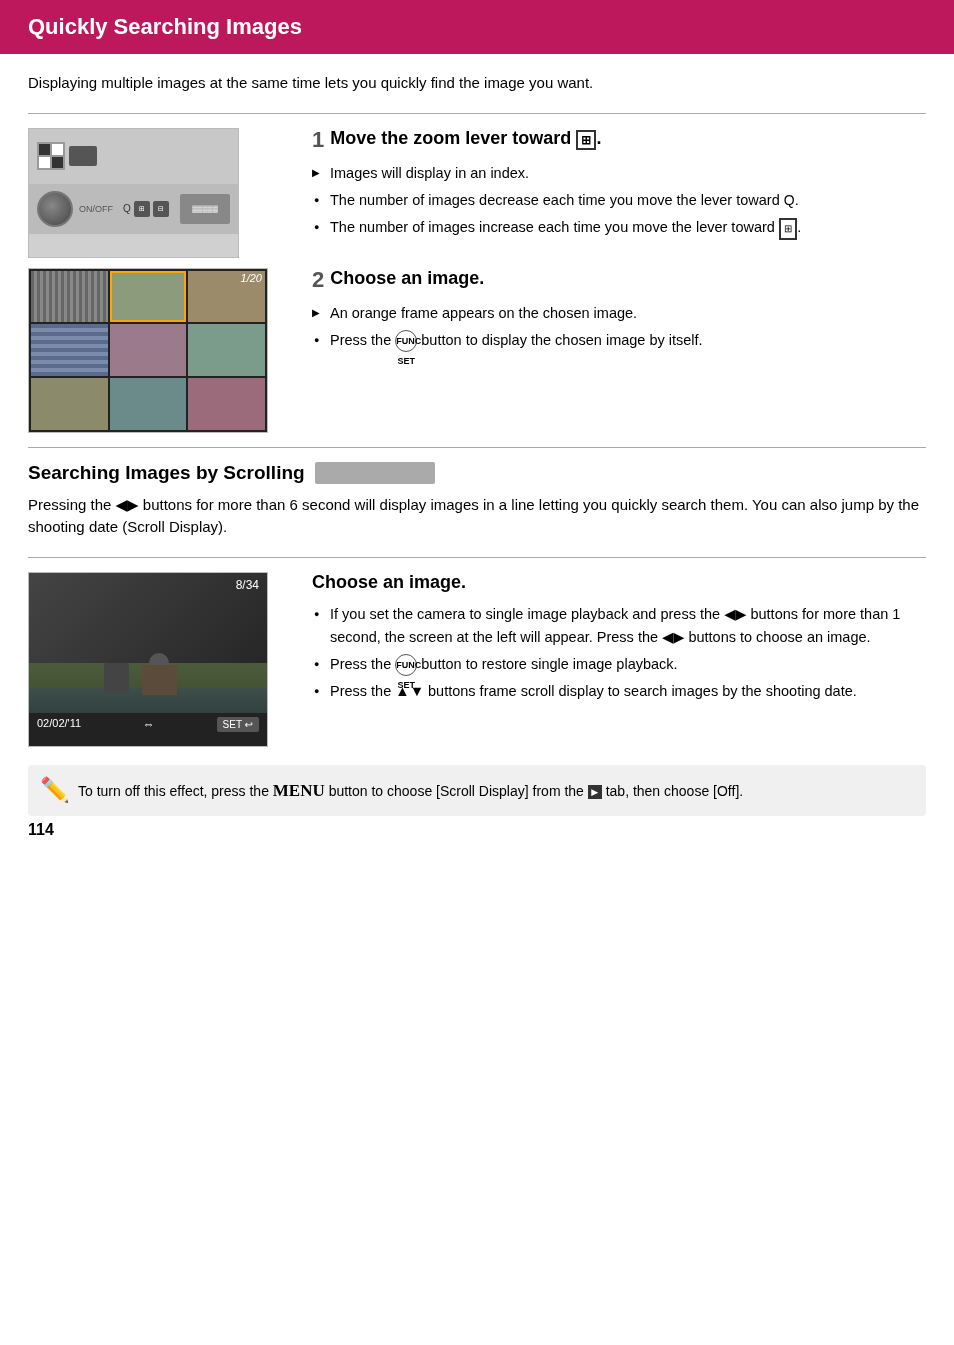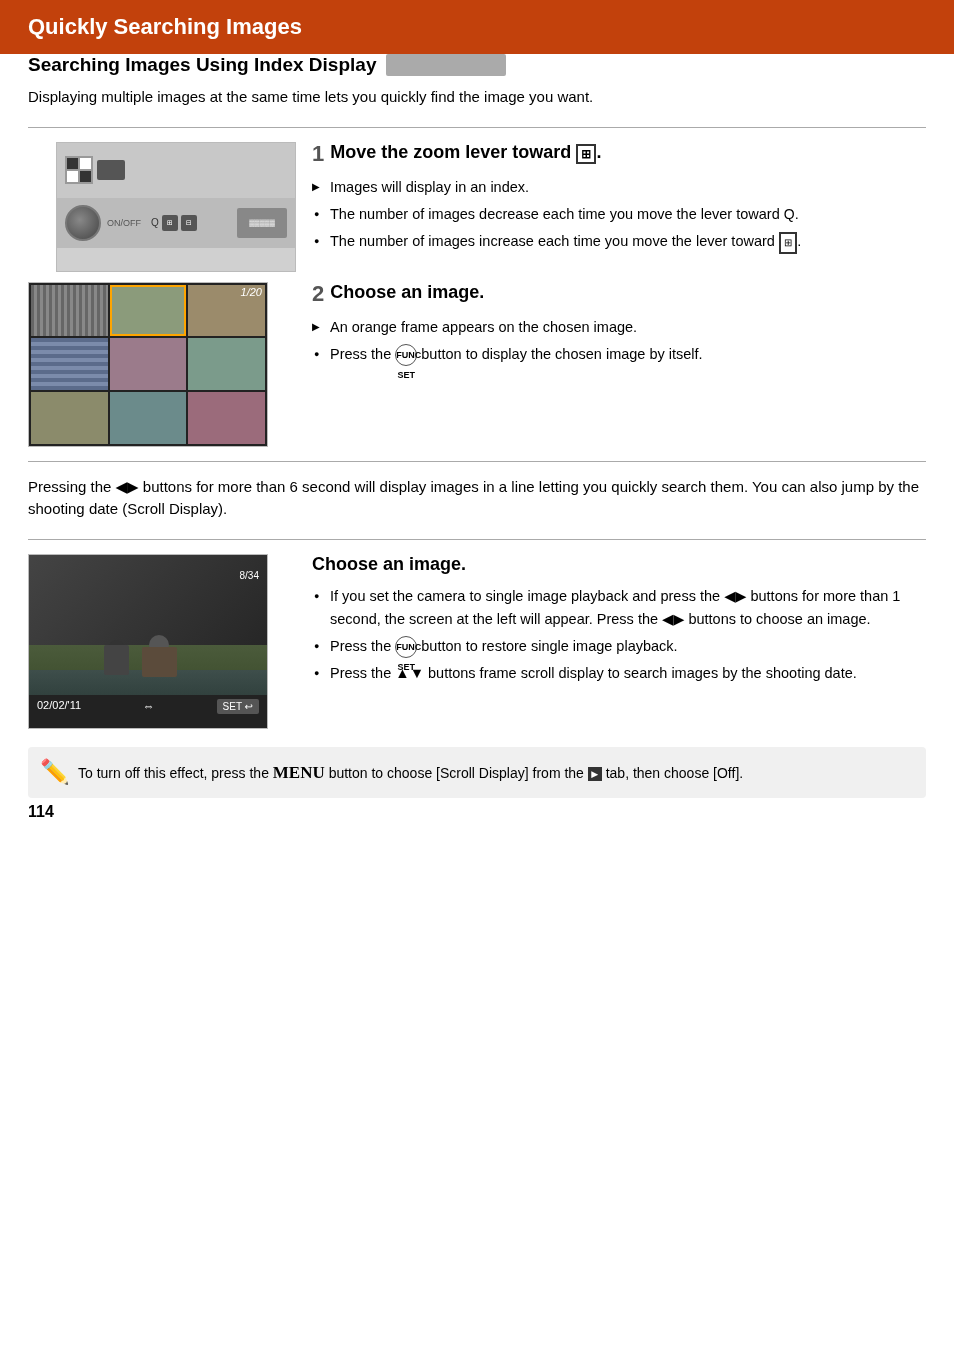--- a/index.html
+++ b/index.html
@@ -7,25 +7,26 @@
       font-family: Arial, sans-serif;
       font-size: 15px;
       background: #fff;
       color: #000;
       width: 954px;
       min-height: 1345px;
       padding: 0;
     }
 
     .page-title {
-      background: #c2410c;
+      background: #be185d;
       color: #fff;
       font-size: 22px;
       font-weight: bold;
       padding: 14px 28px;
+      margin-bottom: 18px;
     }
 
     .main-content {
       padding: 0 28px 28px 28px;
     }
 
     .section-header {
       display: flex;
       align-items: center;
       margin-bottom: 10px;
@@ -116,30 +117,29 @@
 
     .step-body ul li.arrow::before {
       content: "▶";
       font-size: 10px;
       position: absolute;
       left: 0;
       top: 3px;
     }
 
     .camera-image {
-      width: 240px;
+      width: 211px;
       height: 130px;
       background: #e0e0e0;
       border: 1.5px solid #bbb;
       display: flex;
       align-items: flex-start;
       justify-content: center;
       position: relative;
       overflow: hidden;
-      margin-left: 28px;
     }
 
     .camera-image-inner {
       width: 100%;
       height: 100%;
       background: #d0d0d0;
       position: relative;
     }
 
     
@@ -219,24 +219,24 @@
 
     .scroll-image-main {
       width: 100%;
       height: 140px;
       background: linear-gradient(135deg, #444 0%, #222 100%);
       position: relative;
     }
 
     .scroll-counter {
       position: absolute;
-      top: 15px;
+      top: 5px;
       right: 8px;
       color: #fff;
-      font-size: 10px;
+      font-size: 12px;
     }
 
     .scroll-bottom {
       width: 100%;
       height: 35px;
       background: #222;
       display: flex;
       align-items: flex-start;
       justify-content: space-between;
       padding: 4px 8px;
@@ -321,24 +321,20 @@
   </style>
 </head>
 <body>
 
 <div class="page-title">
   <span>Quickly Searching Images</span>
 </div>
 
 <div class="main-content">
 
-  <div class="section-header">
-    <span class="section-title">Searching Images Using Index Display</span>
-    <span class="section-title-bar"></span>
-  </div>
 
   <p class="section-desc">Displaying multiple images at the same time lets you quickly find the image you want.</p>
 
   <hr class="divider">
 
   <div class="two-col">
     <div class="left-col">
 
       <div class="camera-image">
         <div class="camera-image-inner">
@@ -413,20 +409,24 @@
         <ul>
           <li class="arrow">An orange frame appears on the chosen image.</li>
           <li class="bullet">Press the <span class="func-btn">FUNC SET</span> button to display the chosen image by itself.</li>
         </ul>
       </div>
     </div>
   </div>
 
   <hr class="divider">
 
+  <div class="section-header">
+    <span class="section-title">Searching Images by Scrolling</span>
+    <span class="section-title-bar"></span>
+  </div>
 
   <p class="section-desc">
     Pressing the ◀▶ buttons for more than 6 second will display images in a line letting you quickly search them. You can also jump by the shooting date (Scroll Display).
   </p>
 
   <hr class="divider">
 
   <div class="two-col">
     <div class="left-col">
 

